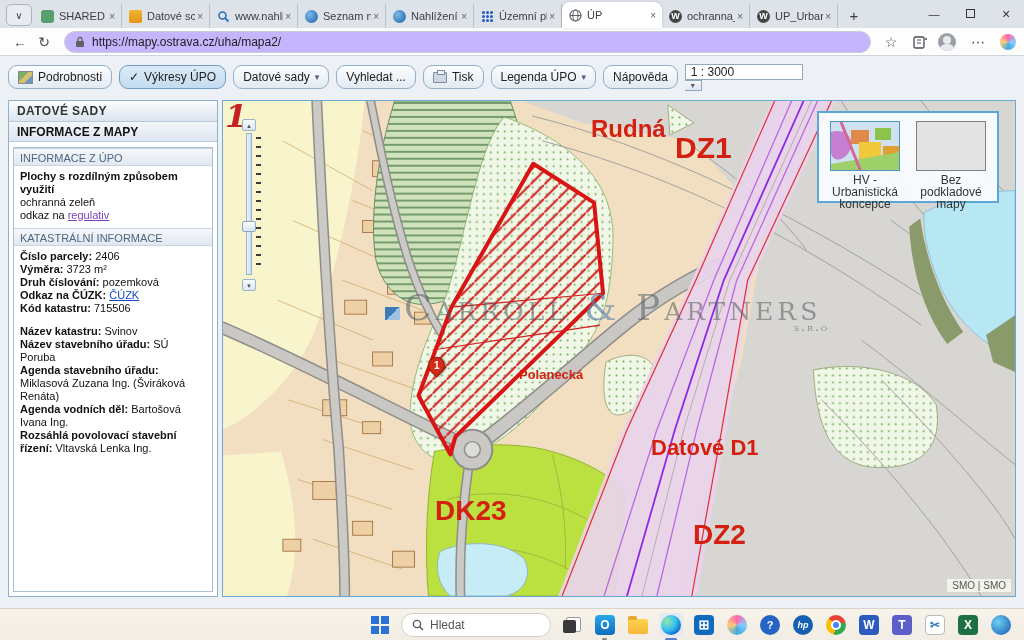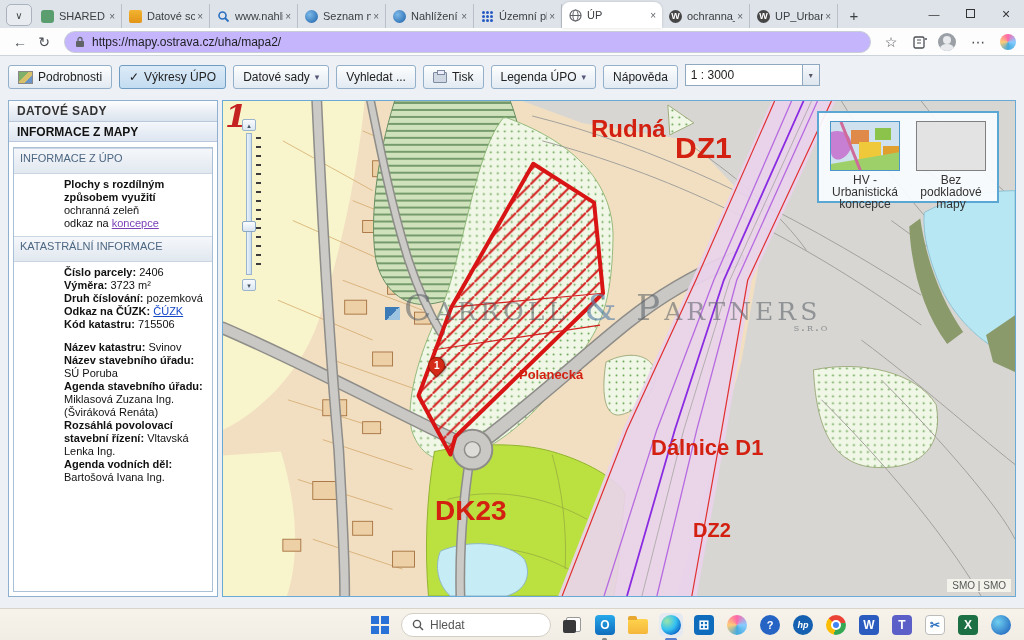--- a/index.html
+++ b/index.html
@@ -25,41 +25,41 @@
   .addr-right { display:flex; align-items:center; gap:10px; }
   .avatar { width:18px; height:18px; border-radius:50%; background:#9aa0a6; position:relative; overflow:hidden; }
   .avatar:before { content:""; position:absolute; left:5px; top:3px; width:8px; height:8px; border-radius:50%; background:#e8eaed; }
   .avatar:after { content:""; position:absolute; left:2px; top:11px; width:14px; height:9px; border-radius:50%; background:#e8eaed; }
   .copilot { width:16px; height:16px; border-radius:50%; background:conic-gradient(#f6a, #8cf, #4ad, #fc7, #f6a); }
 
   
   .page { position:absolute; top:56px; left:0; right:0; height:552px; background:#edf1f6; }
   .toolbar { position:absolute; top:6px; left:8px; right:8px; height:30px; display:flex; align-items:center; gap:7px; }
   .tbtn { height:24px; padding:0 9px; display:flex; align-items:center; gap:5px; font-size:12px; color:#222;
-          background:linear-gradient(#fdfefe,#e2eaf2); border:1px solid #93afc9; border-radius:3px; }
+          background:linear-gradient(#fdfefe,#e2eaf2); border:1px solid #93afc9; border-radius:9px; }
   .tbtn.pressed { background:linear-gradient(#dcebf8,#c3dcf0); border-color:#6f9cc2; }
   .tbtn .arrow { font-size:9px; color:#557; }
   .mini-ic { width:15px; height:13px; border:1px solid #888; background:linear-gradient(135deg,#7fb06a 0 40%,#d8c06a 40% 70%,#6a94c8 70%); }
   .print-ic { width:14px; height:11px; position:relative; background:#cfd8e2; border:1px solid #7d8aa0; border-radius:1px; }
   .print-ic:before { content:""; position:absolute; left:3px; top:-3px; width:6px; height:3px; background:#eef; border:1px solid #7d8aa0; }
-  .scale-box { display:flex; height:26px; }
+  .scale-box { display:flex; height:26px;flex-direction:column; }
   .scale-box input { width:118px; height:22px; border:1px solid #8fa8c0; font-size:12px; padding:0 5px; color:#222; background:#fff; }
   .scale-btn { width:17px; height:22px; border:1px solid #8fa8c0; border-left:none; background:linear-gradient(#f5f8fb,#dde5ee); font-size:8px; color:#556; display:flex; align-items:center; justify-content:center; }
 
   
   .sidebar { position:absolute; top:44px; left:8px; width:210px; bottom:11px; background:#fff; border:1px solid #8fb0cf; }
   .sb-h1 { height:21px; line-height:21px; padding-left:8px; font-size:12px; font-weight:bold; color:#333; letter-spacing:.4px;
            background:linear-gradient(#fcfdfe,#dbe3ee); border-bottom:1px solid #b9c8da; }
   .sb-h2 { height:20px; line-height:20px; padding-left:8px; font-size:12px; font-weight:bold; color:#111;
            background:linear-gradient(#f4f7fb,#dde5f0); border-bottom:1px solid #b9c8da; }
   .sb-inner { position:absolute; top:46px; left:4px; right:4px; bottom:4px; border:1px solid #a9c0d6; background:#fff; overflow:hidden; }
-  .sec-h { height:26px; line-height:18px; padding-left:6px; font-size:11px; color:#4d6782;
+  .sec-h { height:18px; line-height:18px; padding-left:6px; font-size:11px; color:#4d6782;
            background:linear-gradient(#f5f7fa,#e1e8f0); border-top:1px solid #c9d5e2; border-bottom:1px solid #c9d5e2; }
   .sec-body { padding:4px 6px 6px 6px; font-size:11px; color:#111; line-height:13px; }
-  .field { margin-bottom:0;margin-left:44px; }
+  .field { margin-bottom:0; }
   .field b { font-weight:bold; }
   .link-p { color:#7a3fb5; text-decoration:underline; }
   .link-b { color:#1548c8; text-decoration:underline; }
   .cb-row { display:flex; align-items:center; gap:5px; padding:8px 6px 10px 6px; font-size:11px; color:#111; }
   .cb { width:12px; height:12px; border:1px solid #8899aa; background:#fff; }
 
   
   .map { position:absolute; top:44px; left:222px; width:794px; bottom:11px; border:1px solid #69a9d6; background:#e8e6df; overflow:hidden; }
   .map svg.base { position:absolute; inset:0; width:100%; height:100%; }
   .map-label { position:absolute; font-weight:bold; color:#d32011; white-space:nowrap; }
@@ -245,36 +245,36 @@
     </div>
 
     <div class="sidebar">
       <div class="sb-h1">DATOVÉ SADY</div>
       <div class="sb-h2">INFORMACE Z MAPY</div>
       <div class="sb-inner">
         <div class="sec-h">INFORMACE Z ÚPO</div>
         <div class="sec-body">
           <div class="field"><b>Plochy s rozdílným způsobem využití</b></div>
           <div class="field">ochranná zeleň</div>
-          <div class="field"><span>odkaz na </span><a class="link-p">koncepce</a></div>
+          <div class="field"><span>odkaz na </span><a class="link-p">regulativ</a></div>
         </div>
         <div class="sec-h">KATASTRÁLNÍ INFORMACE</div>
         <div class="sec-body">
           <div class="field"><b>Číslo parcely:</b> <span>2406</span></div>
           <div class="field"><b>Výměra:</b> <span>3723 m²</span></div>
           <div class="field"><b>Druh číslování:</b> <span>pozemková</span></div>
           <div class="field"><b>Odkaz na ČÚZK:</b> <a class="link-b">ČÚZK</a></div>
           <div class="field"><b>Kód katastru:</b> <span>715506</span></div>
         </div>
         <div class="sec-body">
           <div class="field"><b>Název katastru:</b> <span>Svinov</span></div>
           <div class="field"><b>Název stavebního úřadu:</b> <span>SÚ Poruba</span></div>
           <div class="field"><b>Agenda stavebního úřadu:</b> <span>Miklasová Zuzana Ing. (Šviráková Renáta)</span></div>
+          <div class="field"><b>Agenda vodních děl:</b> <span>Bartošová Ivana Ing.</span></div>
           <div class="field"><b>Rozsáhlá povolovací stavební řízení:</b> <span>Vltavská Lenka Ing.</span></div>
-          <div class="field"><b>Agenda vodních děl:</b> <span>Bartošová Ivana Ing.</span></div>
         </div>
 
       </div>
     </div>
 
     <div class="map">
       <svg class="base" viewBox="0 0 794 497" preserveAspectRatio="none">
         <defs>
           <pattern id="dots" width="7" height="7" patternUnits="userSpaceOnUse">
             <rect width="7" height="7" fill="#f0f7e6"></rect>
@@ -419,22 +419,22 @@
           <span>HV - Urbanistická koncepce</span>
         </div>
         <div class="leg-item">
           <div class="leg-thumb gray"></div>
           <span>Bez podkladové mapy</span>
         </div>
       </div>
 
       <div class="map-label" style="left:368px;top:14px;font-size:24px;">Rudná</div>
       <div class="map-label" style="left:452px;top:30px;font-size:30px;">DZ1</div>
-      <div class="map-label" style="left:428px;top:334px;font-size:22px;">Dálnice D1</div>
-      <div class="map-label" style="left:470px;top:418px;font-size:20px;">DZ2</div>
+      <div class="map-label" style="left:428px;top:334px;font-size:22px;">Datové D1</div>
+      <div class="map-label" style="left:470px;top:418px;font-size:28px;">DZ2</div>
       <div class="map-label" style="left:212px;top:394px;font-size:28px;">DK23</div>
       <div class="map-label" style="left:296px;top:266px;font-size:13px;">Polanecká</div>
 
       <div class="pin">
           <span>1</span>
         </div>
 
       <div class="watermark">
         <span class="logo"></span><span>Carroll</span> <span class="amp">&amp;</span> <span>Partners</span>
         <span class="sro">s.r.o</span>

